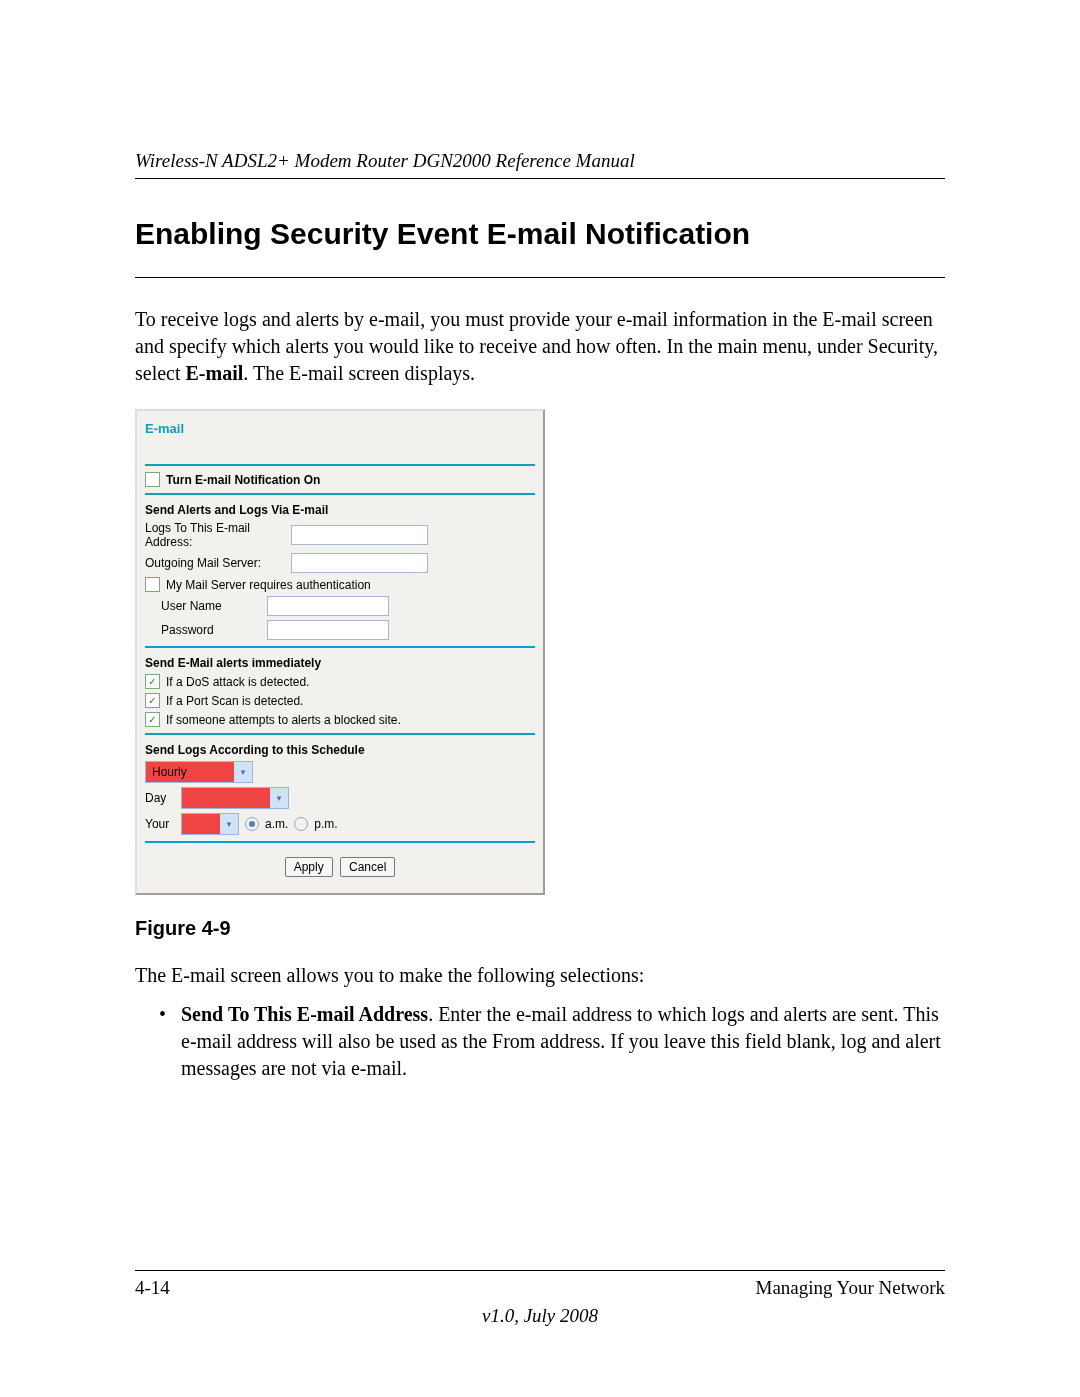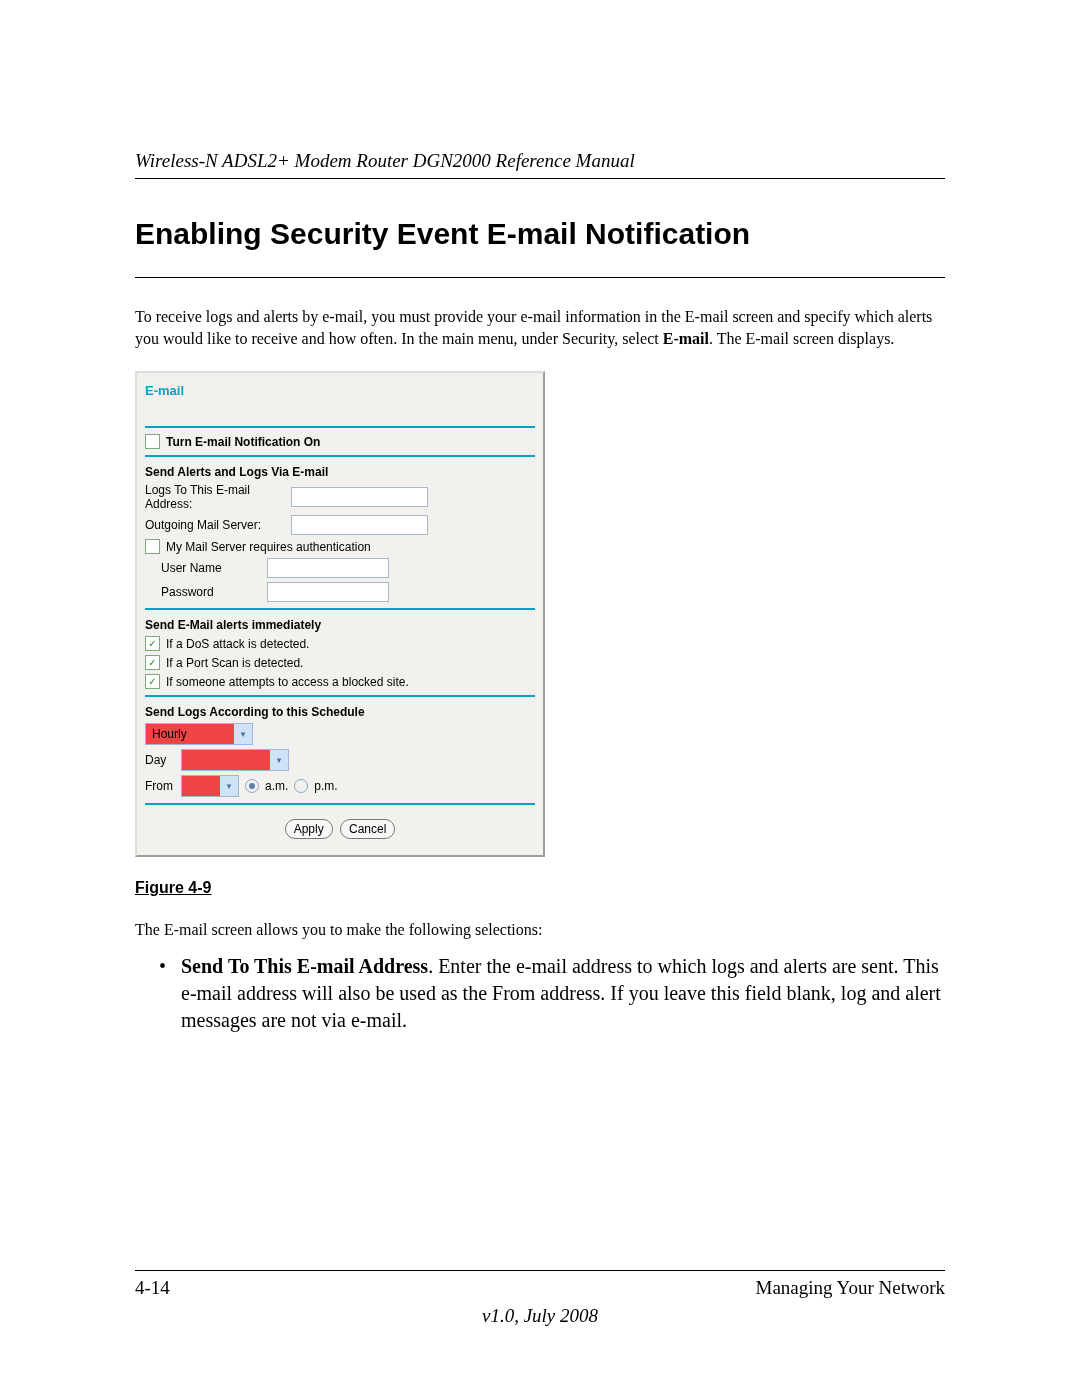--- a/index.html
+++ b/index.html
@@ -24,21 +24,21 @@
   }
   h1.section-title {
     font-family: Arial, Helvetica, sans-serif;
     font-weight: bold;
     font-size: 30px;
     margin: 0 0 6px 0;
     padding-bottom: 26px;
     border-bottom: 1.5px solid #000;
   }
   p.body {
-    font-size: 16px;
+    font-size: 20px;
     line-height: 1.35;
     margin: 28px 0 22px 0;
   }
   .figure-wrap {
     margin-top: 6px;
   }
   .panel {
     width: 390px;
     background: #f2f1ed;
     border: 2px solid #9e9e9e;
@@ -126,31 +126,30 @@
     background: #5a7fb0;
   }
   .btns {
     margin-top: 14px;
     text-align: center;
   }
   .btn {
     display: inline-block;
     background: #f7f7f5;
     border: 1px solid #777;
-    border-radius: 10px;
+    border-radius: 2px;
     padding: 2px 8px;
     font-size: 12px;
     margin: 0 2px;
   }
   .figure-caption {
     font-family: Arial, Helvetica, sans-serif;
     font-weight: bold;
-    font-size: 16px;
+    font-size: 20px;
     margin-top: 22px;
-    text-decoration: underline;
   }
   ul.bullets {
     list-style: none;
     padding: 0;
     margin: 12px 0 0 24px;
     font-size: 20px;
   }
   ul.bullets li {
     position: relative;
     padding-left: 22px;
@@ -237,40 +236,40 @@
       <div class="row">
         <span class="cb">✓</span>
         <span>If a DoS attack is detected.</span>
       </div>
       <div class="row">
         <span class="cb">✓</span>
         <span>If a Port Scan is detected.</span>
       </div>
       <div class="row">
         <span class="cb">✓</span>
-        <span>If someone attempts to access a blocked site.</span>
+        <span>If someone attempts to alerts a blocked site.</span>
       </div>
 
       <hr>
       <div class="sec-head">Send Logs According to this Schedule</div>
       <div class="row">
         <span class="sel">
           <span>Hourly</span>
           <span class="arrow">▾</span>
         </span>
       </div>
       <div class="row">
         <span style="width:30px">Day</span>
         <span class="sel">
           <span></span>
           <span class="arrow">▾</span>
         </span>
       </div>
       <div class="row">
-        <span style="width:30px">From</span>
+        <span style="width:30px">Your</span>
         <span class="sel" style="width:50px">
           <span></span>
           <span class="arrow">▾</span>
         </span>
         <span class="rad on"></span>
         <span>a.m.</span>
         <span class="rad"></span>
         <span>p.m.</span>
       </div>
 

